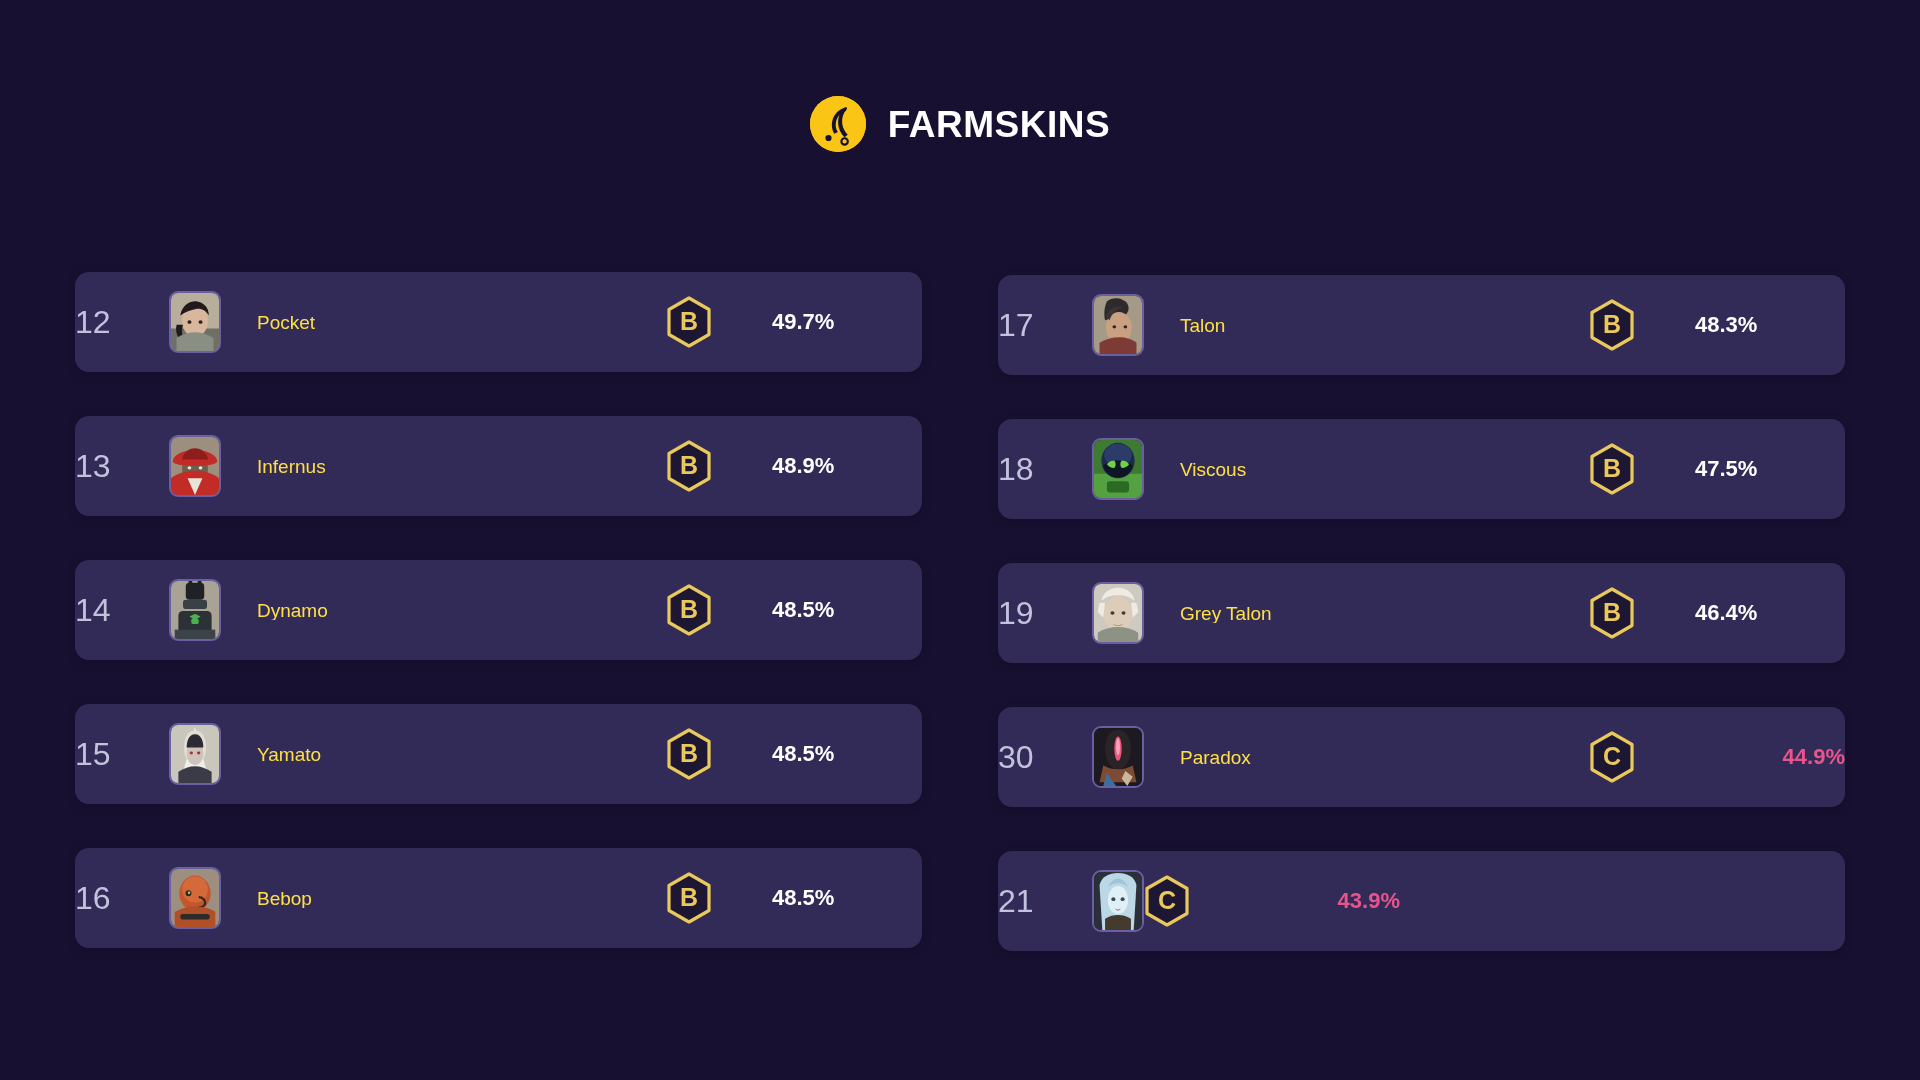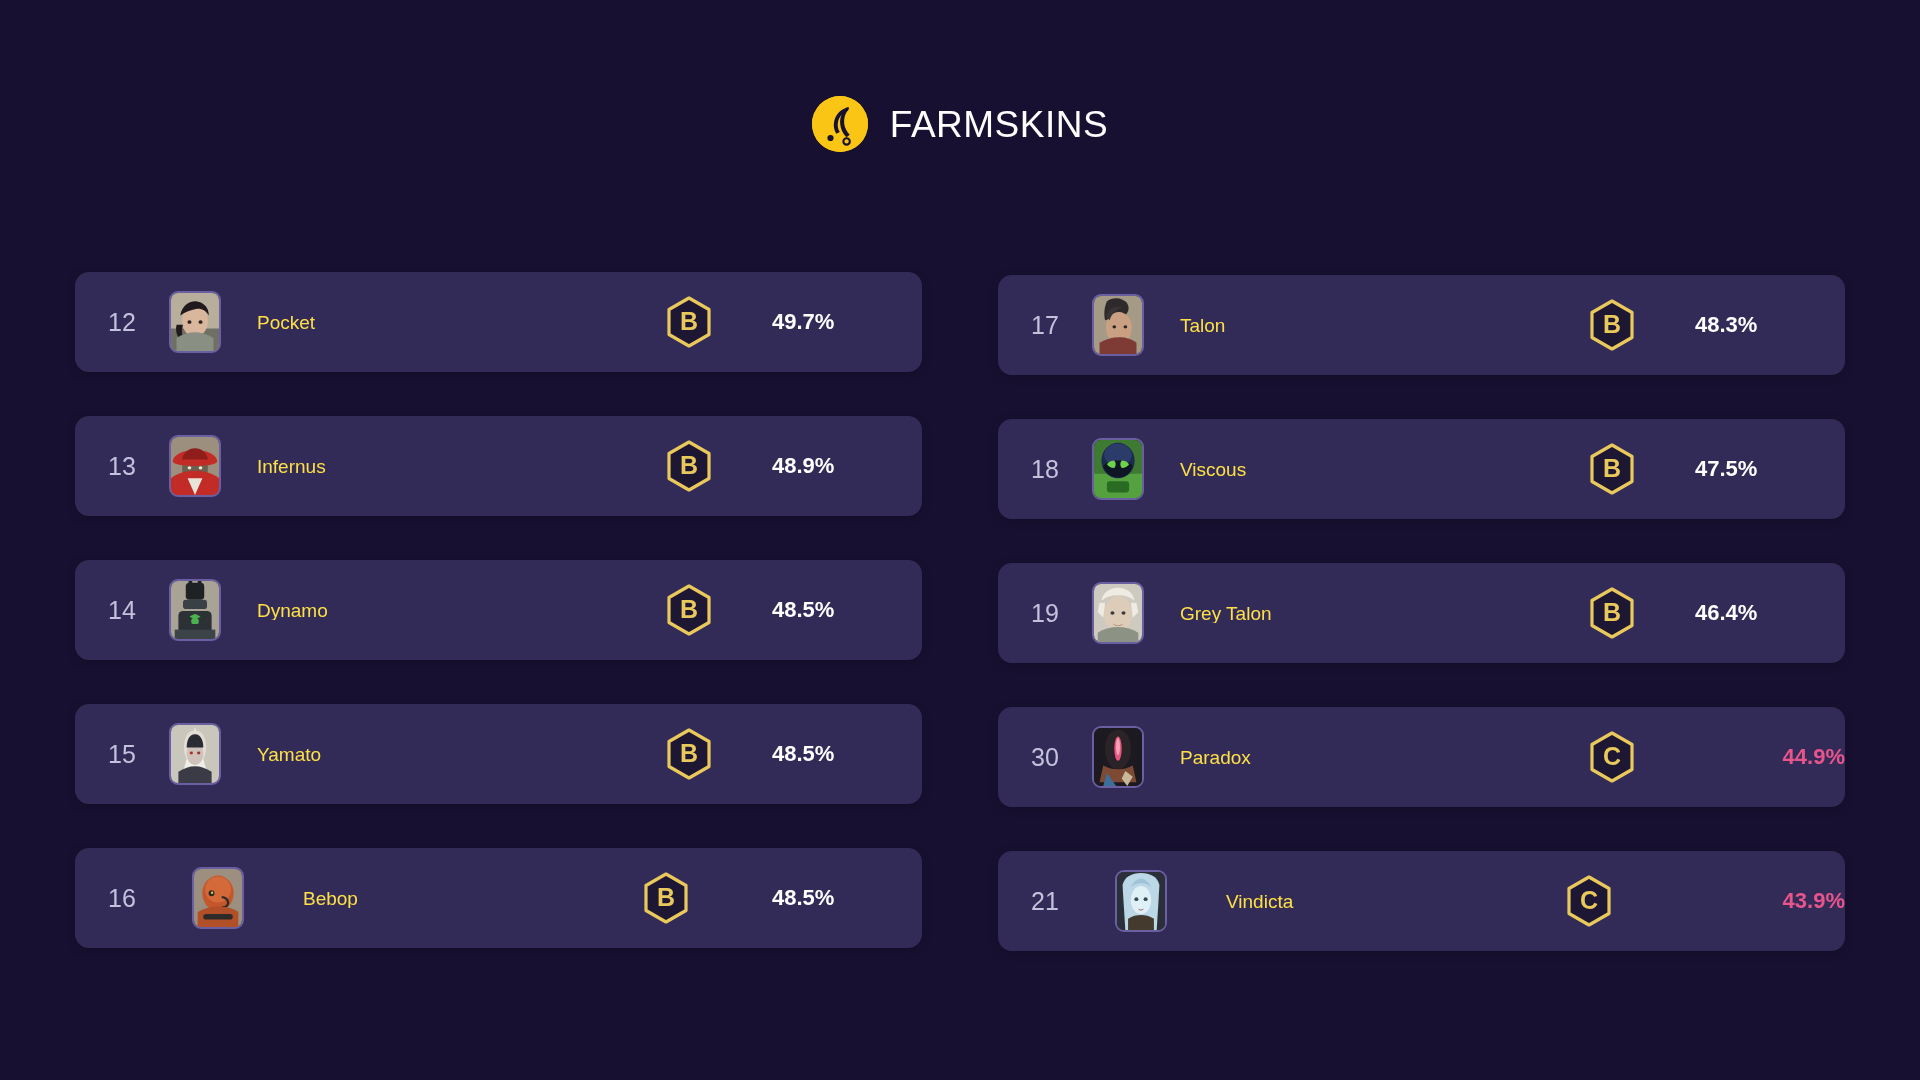--- a/index.html
+++ b/index.html
@@ -30,21 +30,21 @@
     border-radius:50%;
     background:#fbc515;
     display:block;
     flex:0 0 auto;
     position:relative;
   }
   .brand-logo svg { display:block; width:56px; height:56px; }
   .brand-name {
     color:#ffffff;
     font-size:37px;
-    font-weight:normal;
+    font-weight:bold;
     letter-spacing:0.5px;
     line-height:1;
     white-space:nowrap;
   }
 
   
   .board {
     position:absolute;
     top:272px;
     left:75px;
@@ -58,28 +58,27 @@
   .row {
     position:relative;
     height:100px;
     margin-bottom:44px;
     background:#332b57;
     border-radius:14px;
     display:flex;
     align-items:center;
     box-shadow:0 2px 10px rgba(0,0,0,0.18);
   }
-  .row:last-child { margin-bottom:4px;gap:23px; }
+  .row:last-child { margin-bottom:4px; }
 
   .rank {
     width:94px;
     flex:0 0 94px;
-    text-align:center;
     color:#c3c2dd;
-    font-size:25px;
+    font-size:32px;
     line-height:1;
     font-weight:normal;
   }
 
   .avatar {
     flex:0 0 auto;
     width:52px; height:62px;
     border-radius:9px;
     border:2px solid #6a5fa0;
     overflow:hidden;
@@ -380,21 +379,20 @@
             <rect width="52" height="62" fill="#2b2f3a"></rect>
             <path d="M6 14c2-9 10-13 20-13s18 4 20 13l-3 48H9z" fill="#bcd7e6"></path>
             <ellipse cx="26" cy="30" rx="11" ry="15" fill="#dff0f7"></ellipse>
             <path d="M15 16c3-6 8-9 11-9s8 3 11 9c-4-3-7-4-11-4s-7 1-11 4z" fill="#9fc4d8"></path>
             <ellipse cx="21" cy="29" rx="2.2" ry="2" fill="#3a4a58"></ellipse>
             <ellipse cx="31" cy="29" rx="2.2" ry="2" fill="#3a4a58"></ellipse>
             <path d="M23 39c2 1.6 4 1.6 6 0-1 3-5 3-6 0z" fill="#a8667a"></path>
             <path d="M12 50c5-3 9-4 14-4s9 1 14 4v12H12z" fill="#453a2e"></path>
           </svg>
         </span>
-        <span class="hero-name">Vindicta</span>
         <span class="tier">
           <svg viewBox="0 0 46 52" xmlns="http://www.w3.org/2000/svg">
             <polygon points="23,2 43,13.5 43,38.5 23,50 3,38.5 3,13.5" fill="#1d1733" stroke="#eac95c" stroke-width="3.2" stroke-linejoin="round"></polygon>
           </svg>
           <span class="tier-letter">C</span>
         </span>
         <span class="winrate low">43.9%</span>
       </div>
 
     </div>

